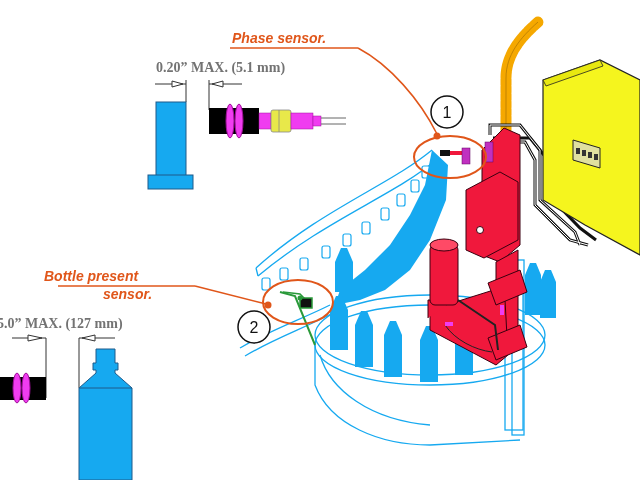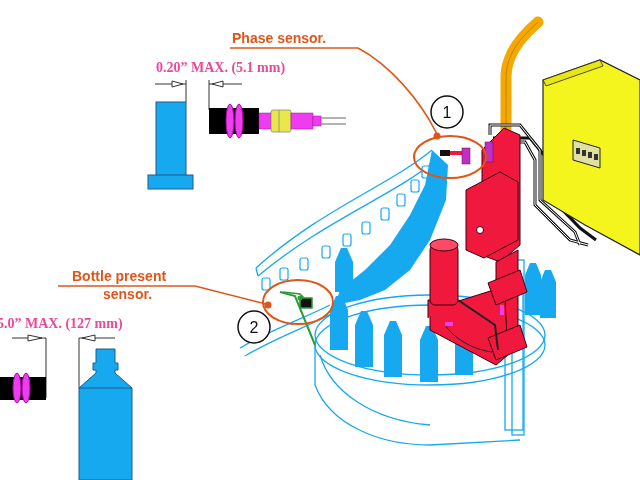--- a/index.html
+++ b/index.html
@@ -1,19 +1,19 @@
 <!DOCTYPE html>
 <html><head>
 <meta charset="utf-8">
 <style>
   html, body { margin: 0; padding: 0; background: #ffffff; }
   #canvas { position: relative; width: 640px; height: 480px; overflow: hidden; background: #ffffff; font-family: "Liberation Sans", sans-serif; }
   svg { position: absolute; left: 0; top: 0; }
-  .callout { position: absolute; color: #e0561a; font-weight: bold; font-size: 14px; font-family: "Liberation Sans", sans-serif; line-height: 17px; }
-  .dim { position: absolute; font-family: "Liberation Serif", serif; font-weight: bold; font-size: 14px; color: #ec4899; white-space: nowrap; }
+  .callout { position: absolute; color: #e0561a; font-weight: bold; font-size: 14px; font-family: "Liberation Sans", sans-serif; line-height: 17px; font-style: italic; }
+  .dim { position: absolute; font-family: "Liberation Serif", serif; font-weight: bold; font-size: 14px; color: #737373; white-space: nowrap; }
   .num { font-family: "Liberation Sans", sans-serif; font-size: 16px; fill: #111; }
 </style>
 </head>
 <body>
 
 <div id="canvas">
 
 <svg width="640" height="480" viewBox="0 0 640 480">
 
   <g>
@@ -183,19 +183,19 @@
     <circle cx="447" cy="112" r="16" fill="#fff" stroke="#111" stroke-width="1.5"></circle>
     <text class="num" x="447" y="118" text-anchor="middle">1</text>
   </g>
   <g>
     <circle cx="254" cy="327" r="16" fill="#fff" stroke="#111" stroke-width="1.5"></circle>
     <text class="num" x="254" y="333" text-anchor="middle">2</text>
   </g>
 </svg>
 
 <div class="callout" style="left:232px; top:30px;">Phase sensor.</div>
-<div class="callout" style="left:72px; top:268px;">Bottle present</div>
+<div class="callout" style="left:44px; top:268px;">Bottle present</div>
 <div class="callout" style="left:60px; top:286px;margin-left:43px;">sensor.</div>
 
 <div class="dim" style="left:156px; top:60px;">0.20” MAX. (5.1 mm)</div>
 <div class="dim" style="left:-3px; top:316px;">5.0” MAX. (127 mm)</div>
 
 </div>
 
 </body></html>

